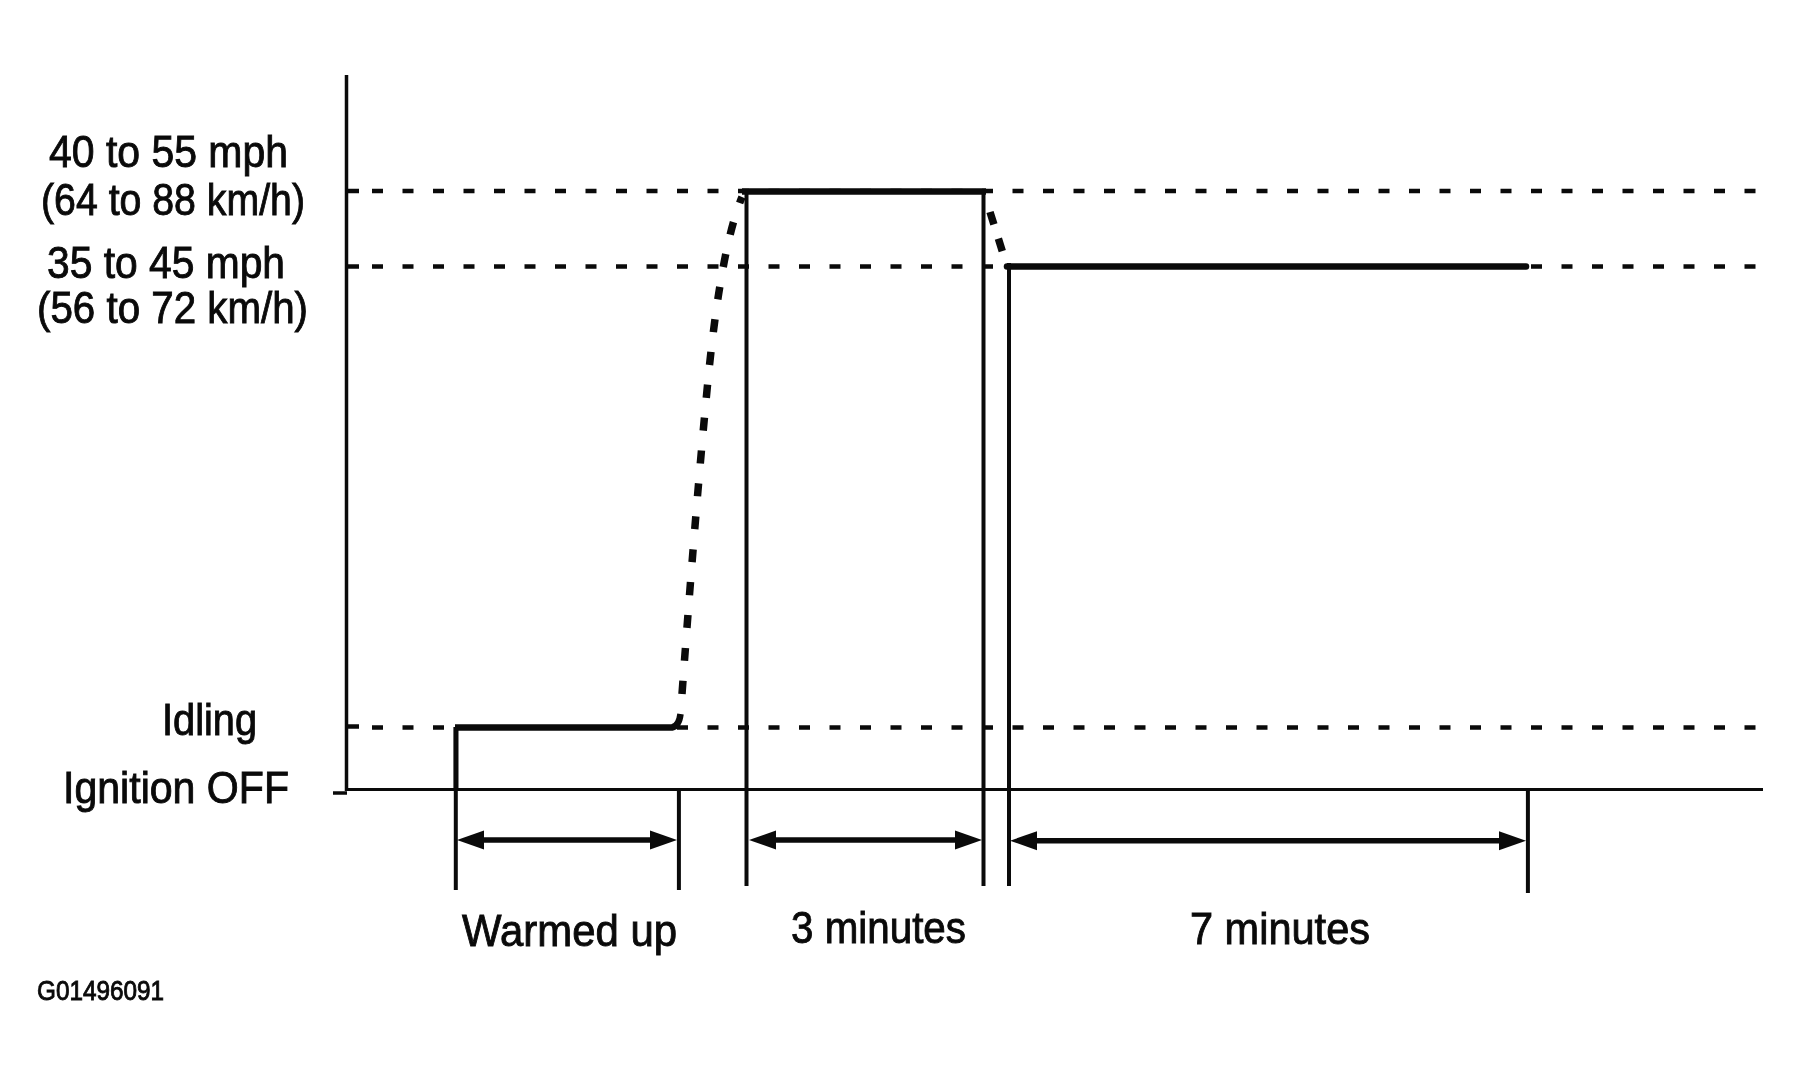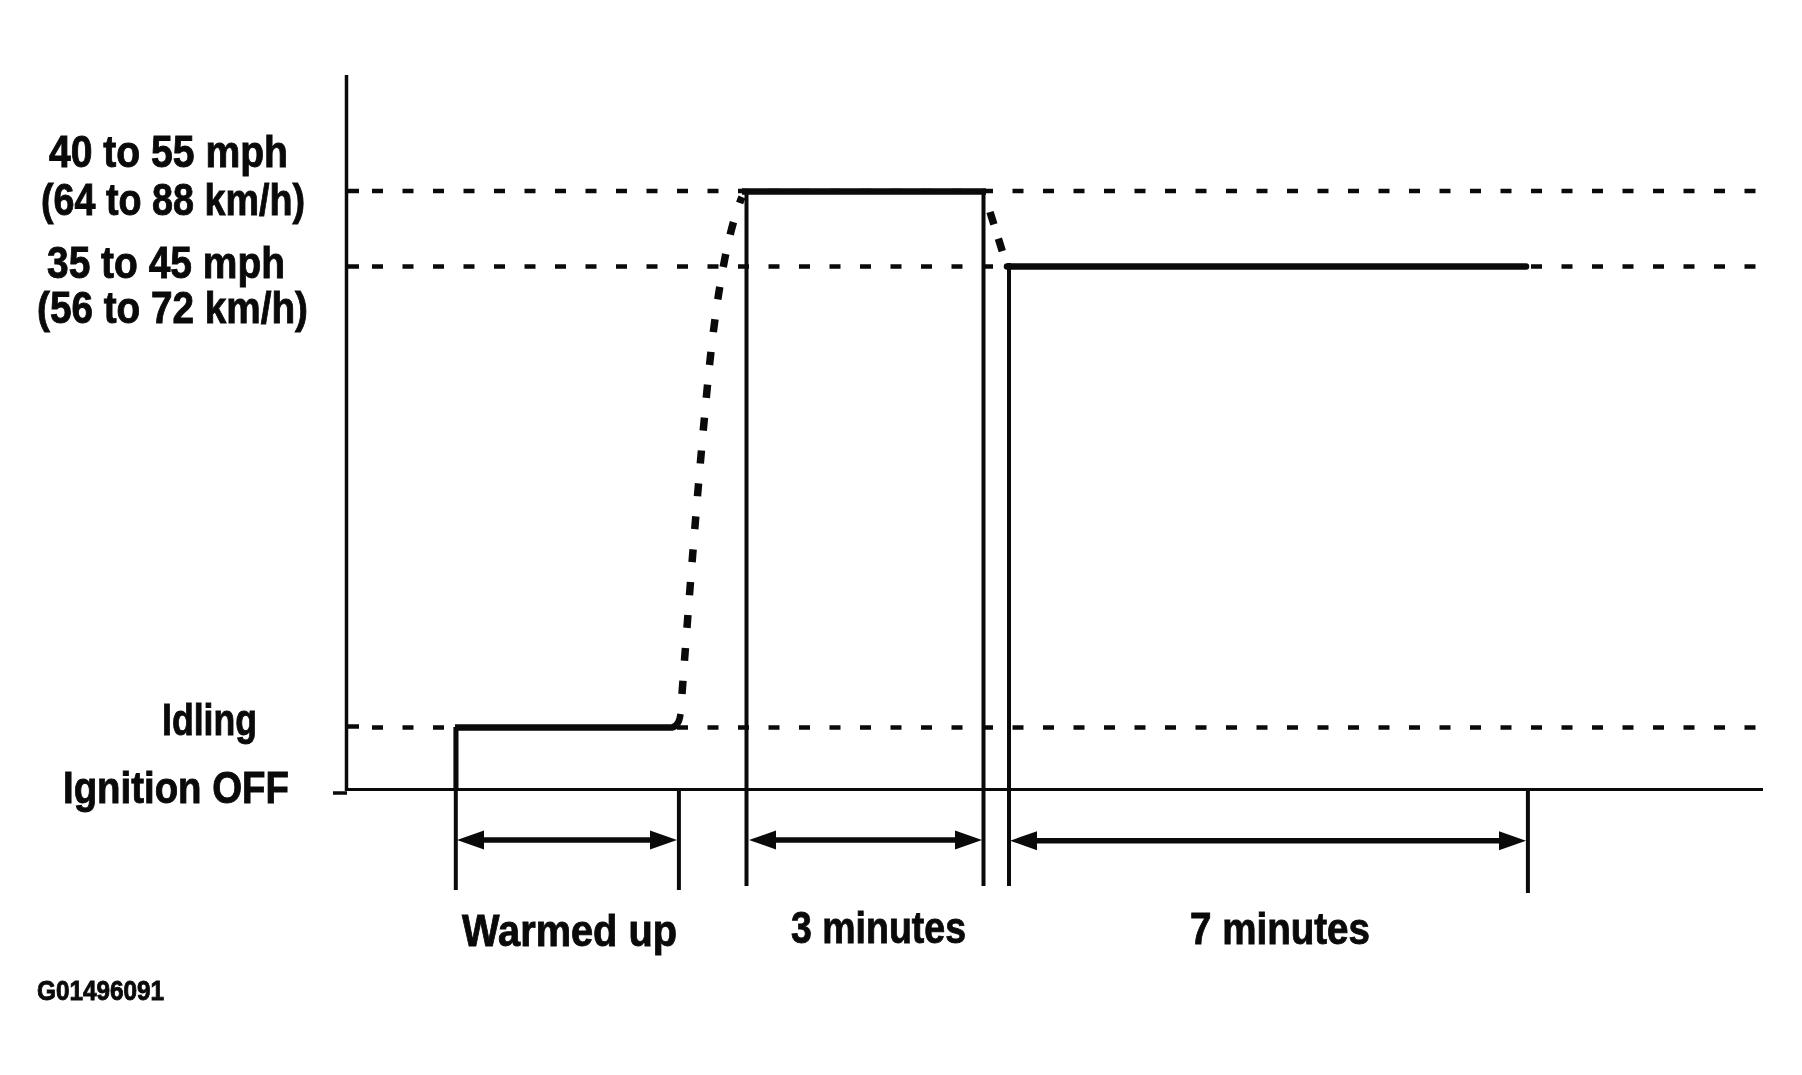--- a/index.html
+++ b/index.html
@@ -1,16 +1,16 @@
 <!DOCTYPE html>
 <html><head>
 <meta charset="utf-8">
 <style>
   html,body{margin:0;padding:0;background:#ffffff;}
-  .page{position:relative;width:1802px;height:1075px;background:#fff;overflow:hidden;font-weight:bold;}
+  .page{position:relative;width:1802px;height:1075px;background:#fff;overflow:hidden;}
   svg text{font-family:"Liberation Sans", sans-serif;fill:#0a0a0a;stroke:#0a0a0a;stroke-width:0.9px;}
 </style>
 </head>
 <body>
 
 <div class="page">
 <svg width="1802" height="1075" viewBox="0 0 1802 1075" xmlns="http://www.w3.org/2000/svg">
 
   <rect x="0" y="0" width="1802" height="1075" fill="#ffffff"></rect>
 

